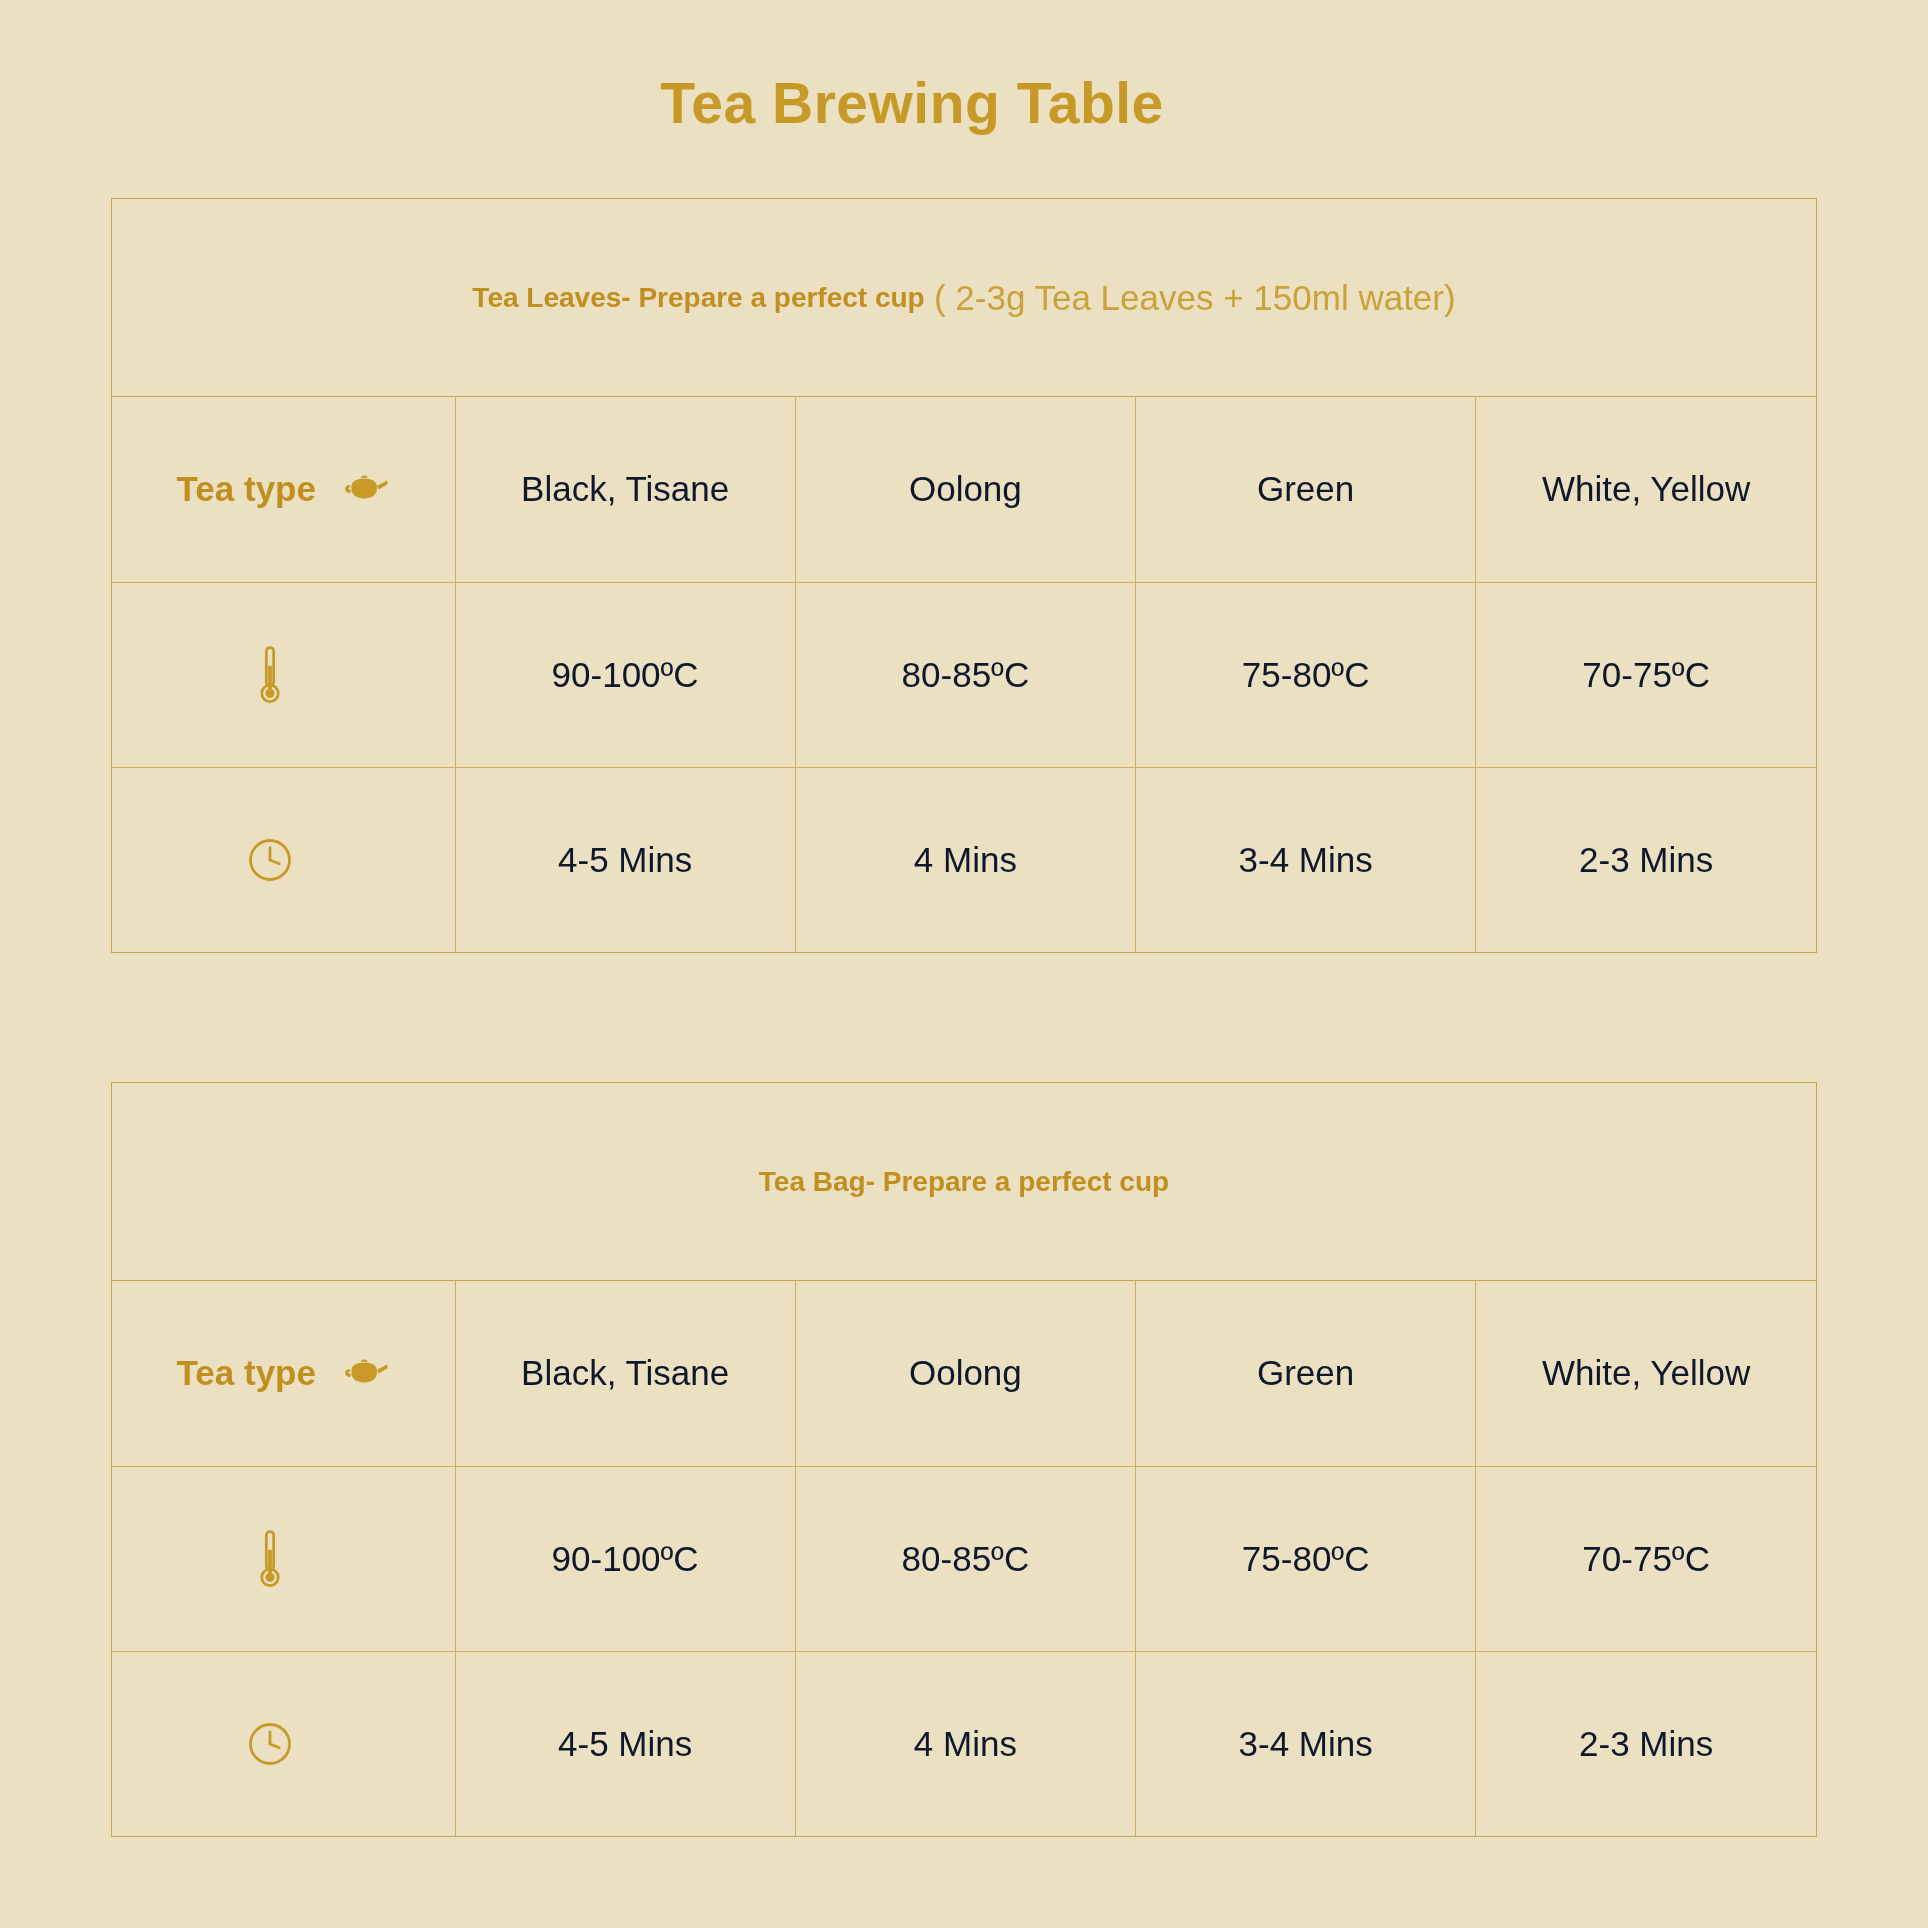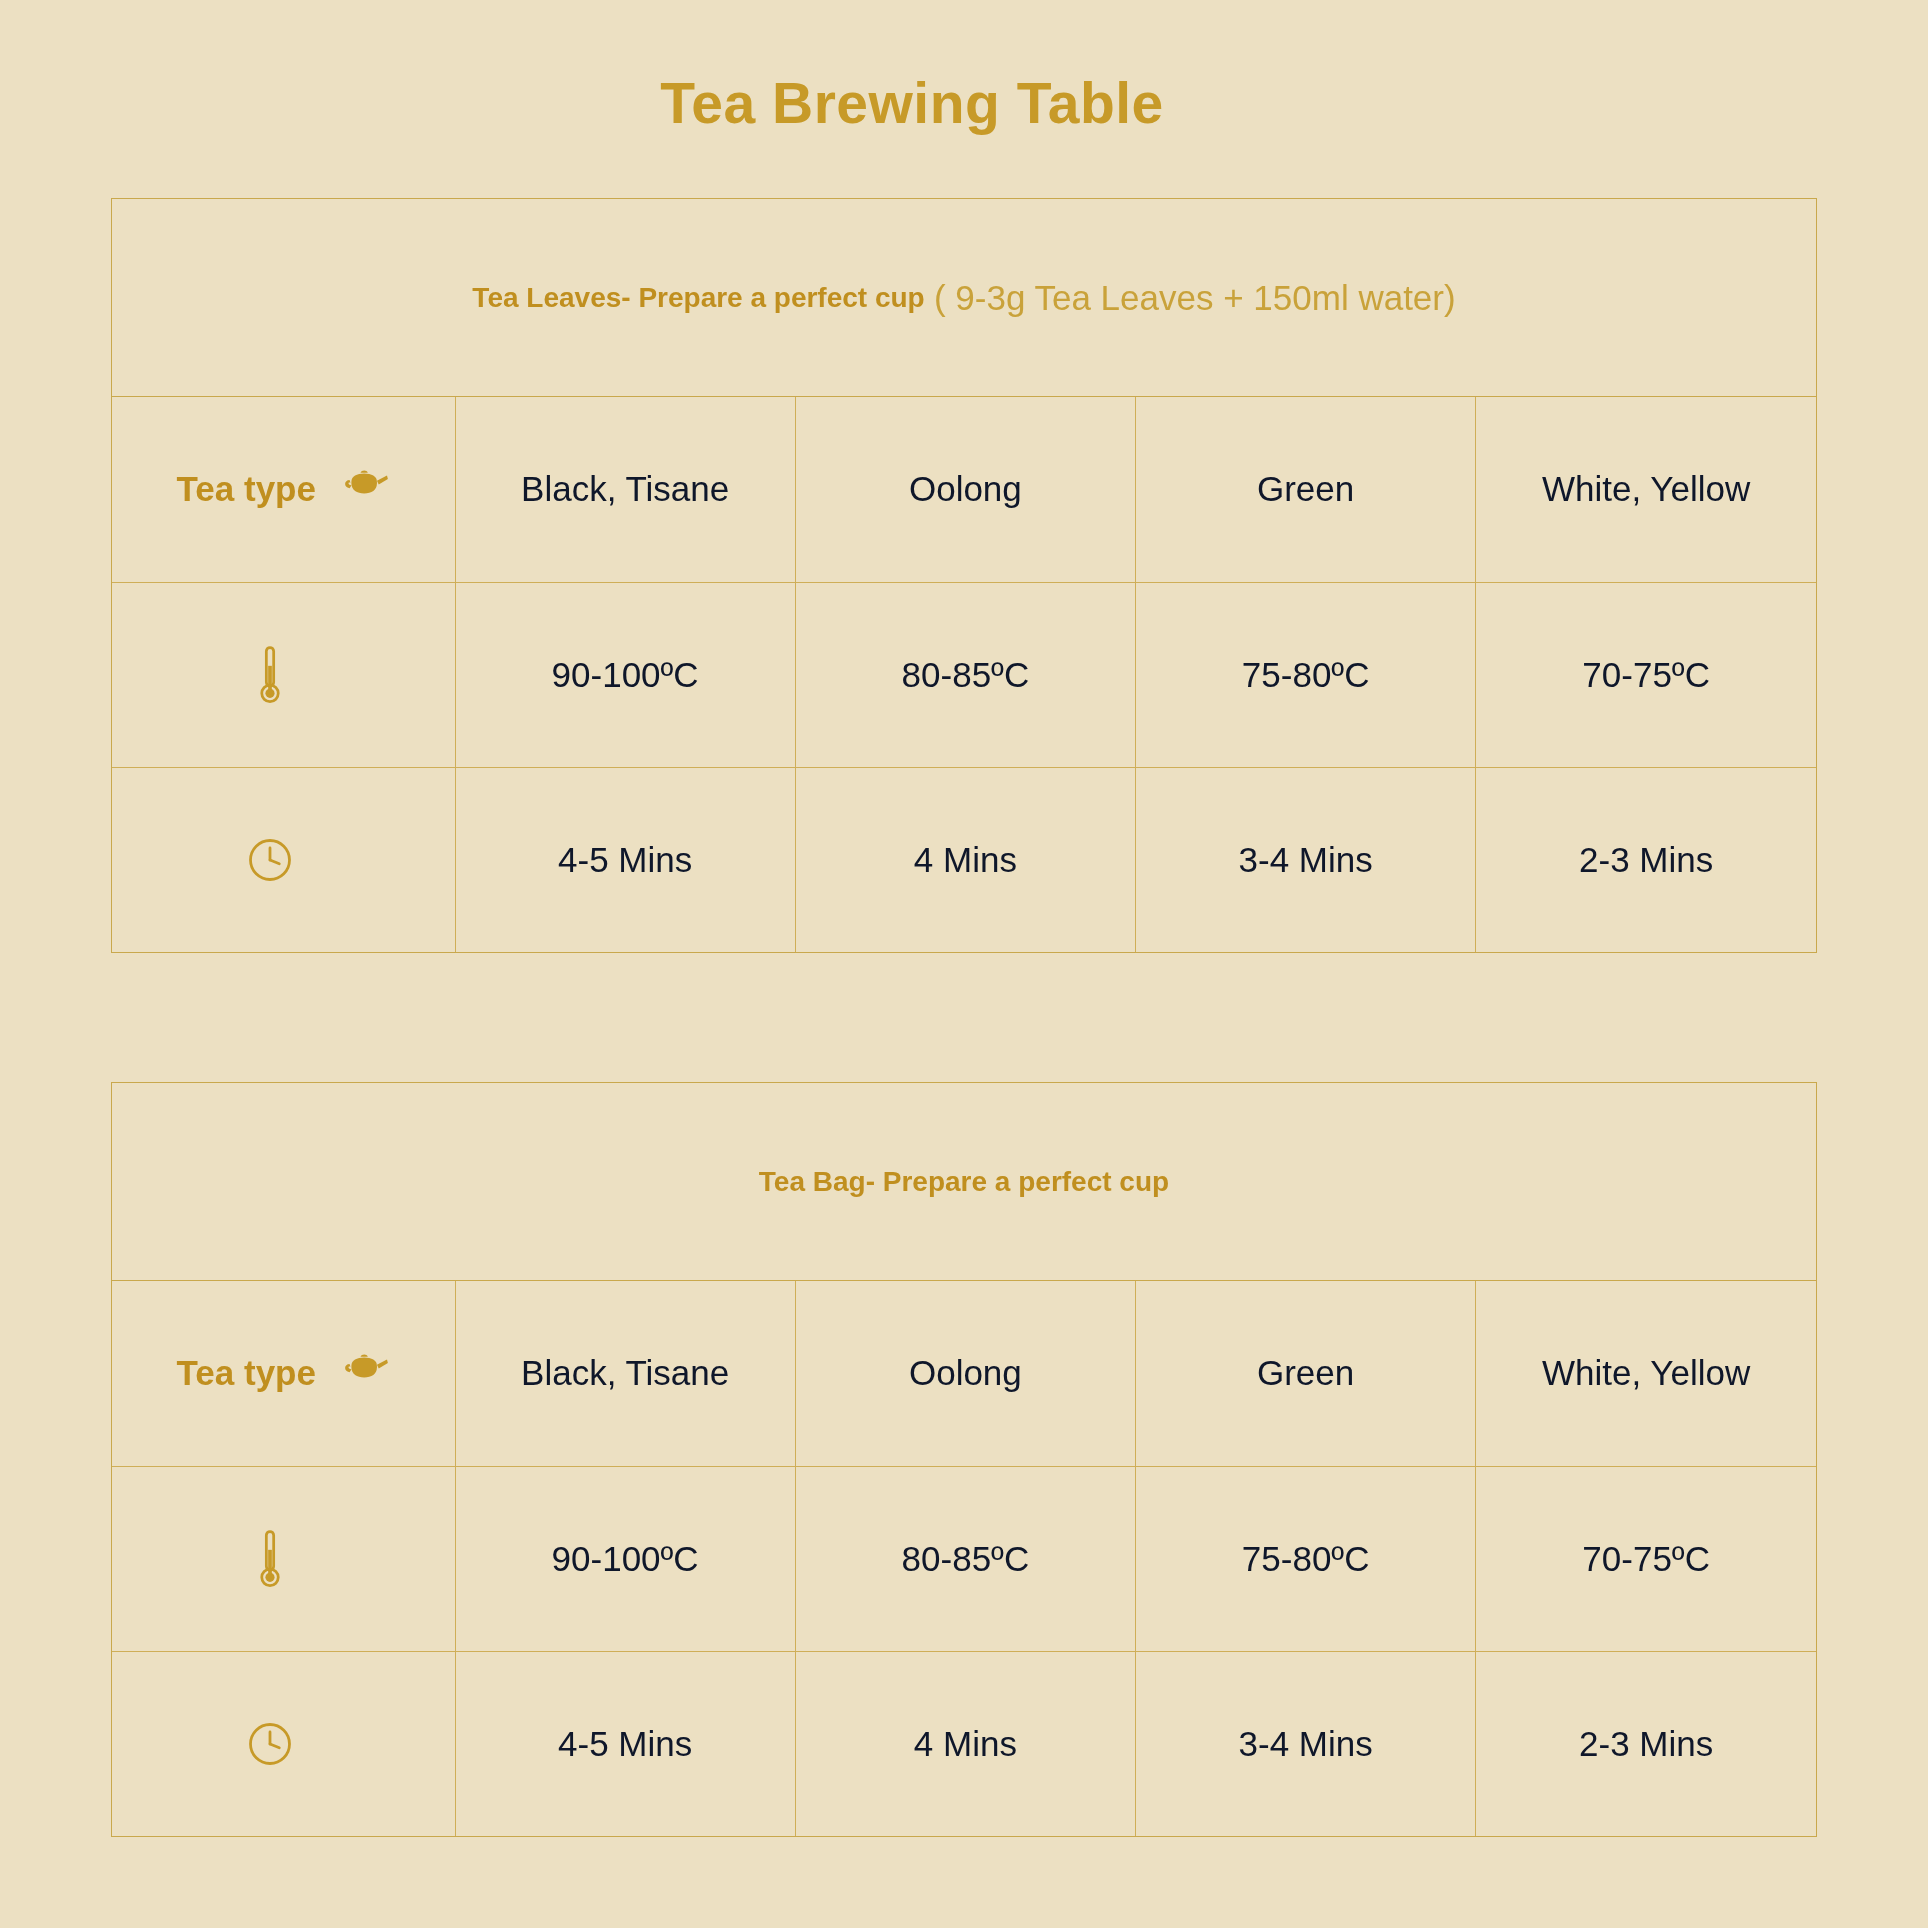--- a/index.html
+++ b/index.html
@@ -94,21 +94,21 @@
     border-left: none;
   }
   table.brew td:last-child {
     border-right: none;
   }
   table.brew tr:last-child td {
     border-bottom: none;
   }
   .label-inner {
     display: flex;
-    align-items: flex-start;
+    align-items: center;
     justify-content: center;
     gap: 26px;
   }
   .icon {
     display: inline-flex;
     align-items: center;
     justify-content: center;
     line-height: 1;
   }
   .teapot-icon svg { display: block; }
@@ -118,21 +118,21 @@
 </head>
 <body>
 
 <div class="page">
 
   <h1 class="page-title">Tea Brewing Table</h1>
 
   <div class="table-block" id="block-leaves">
     <div class="block-header">
       <span class="strong">Tea Leaves- Prepare a perfect cup</span>
-      <span class="sub">( 9-3g Tea Leaves + 150ml water)</span>
+      <span class="sub">( 2-3g Tea Leaves + 150ml water)</span>
     </div>
 
     <table class="brew">
       <tbody>
         <tr>
           <td class="label-cell">
             <span class="label-inner">
               <span>Tea type</span>
               <span class="icon teapot-icon">
                 <svg width="48" height="31" viewBox="0 0 52 34">

